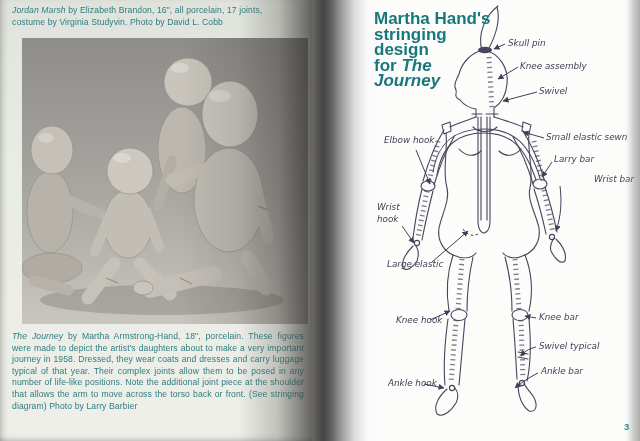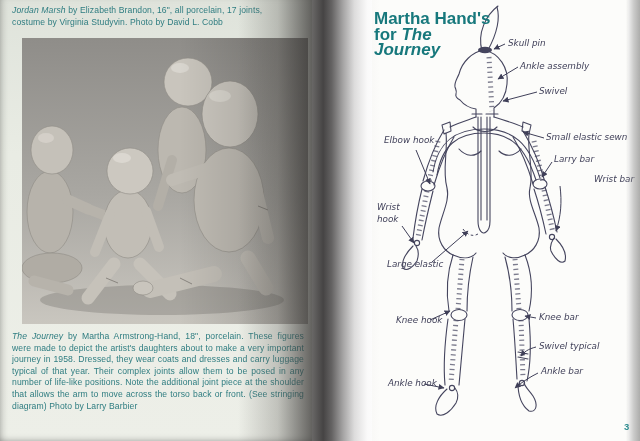--- a/index.html
+++ b/index.html
@@ -111,20 +111,21 @@
 
     <div class="caption caption-bottom">
       <span class="lead">The Journey</span><span> by Martha Armstrong-Hand, 18", porcelain. These figures were made to depict the artist's daughters about to make a very important journey in 1958.  Dressed, they wear coats and dresses and carry luggage typical of that year.  Their complex joints allow them to be posed in any number of life-like positions.  Note the additional joint piece at the shoulder that allows the arm to move across the torso back or front. (See stringing diagram) Photo by Larry Barbier</span>
     </div>
   </div>
 
   <div class="right-page"></div>
 
   <div class="title">
     <div>Martha Hand's</div>
+    <div>stringing design</div>
     <div><span>for </span><span class="it">The Journey</span></div>
   </div>
 
   <div class="diagram">
     <svg width="268" height="441" viewBox="0 0 268 441">
       <defs>
         <marker id="arr" markerWidth="7" markerHeight="7" refX="5.5" refY="3" orient="auto">
           <path d="M0,0 L6,3 L0,6 Z" fill="#3f3f58"></path>
         </marker>
       </defs>
@@ -229,21 +230,21 @@
         <path class="arrow" d="M166,373 C158,377 150,382 143,388" marker-end="url(#arr)"></path>
         <line class="arrow" x1="44" y1="150" x2="58" y2="184" marker-end="url(#arr)"></line>
         <line class="arrow" x1="30" y1="226" x2="42" y2="243" marker-end="url(#arr)"></line>
         <line class="arrow" x1="60" y1="262" x2="96" y2="231" marker-end="url(#arr)"></line>
         <line class="arrow" x1="58" y1="320" x2="78" y2="311" marker-end="url(#arr)"></line>
         <line class="arrow" x1="52" y1="384" x2="72" y2="388" marker-end="url(#arr)"></line>
       </g>
     </svg>
 
     <span class="lbl" style="left:136px;top:38px;">Skull pin</span>
-    <span class="lbl" style="left:148px;top:61px;">Ankle assembly</span>
+    <span class="lbl" style="left:148px;top:61px;">Knee assembly</span>
     <span class="lbl" style="left:167px;top:86px;">Swivel</span>
     <span class="lbl" style="left:174px;top:132px;">Small elastic sewn</span>
     <span class="lbl" style="left:182px;top:154px;">Larry bar</span>
     <span class="lbl" style="left:187px;top:174px;margin-left:35px;">Wrist bar</span>
     <span class="lbl" style="left:12px;top:135px;">Elbow hook</span>
     <span class="lbl" style="left:5px;top:202px;">Wrist</span>
     <span class="lbl" style="left:5px;top:214px;">hook</span>
     <span class="lbl" style="left:15px;top:259px;">Large elastic</span>
     <span class="lbl" style="left:24px;top:315px;">Knee hook</span>
     <span class="lbl" style="left:167px;top:312px;">Knee bar</span>

